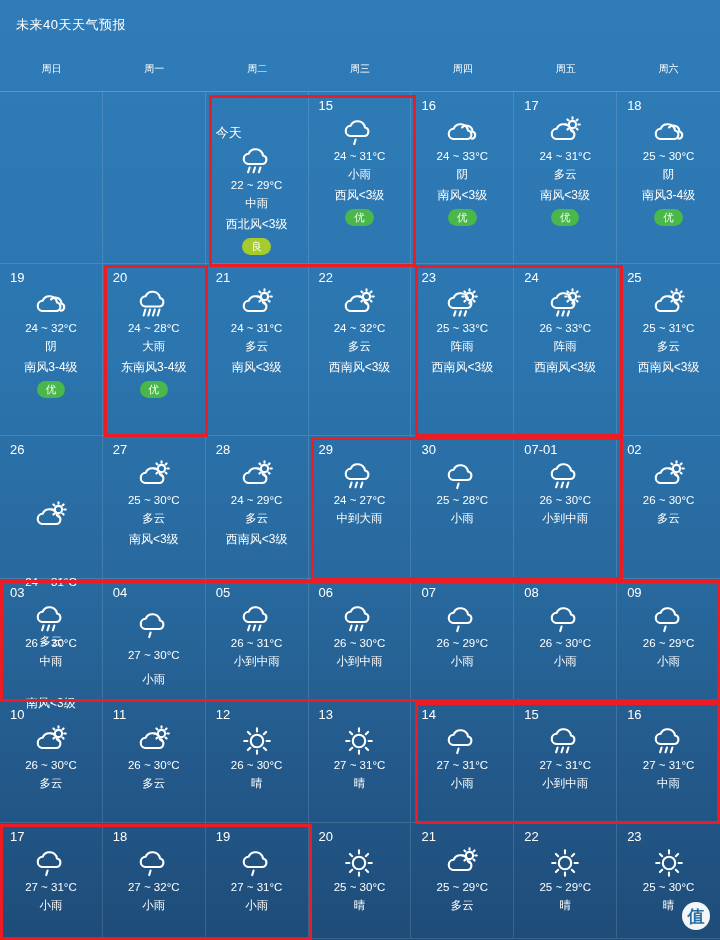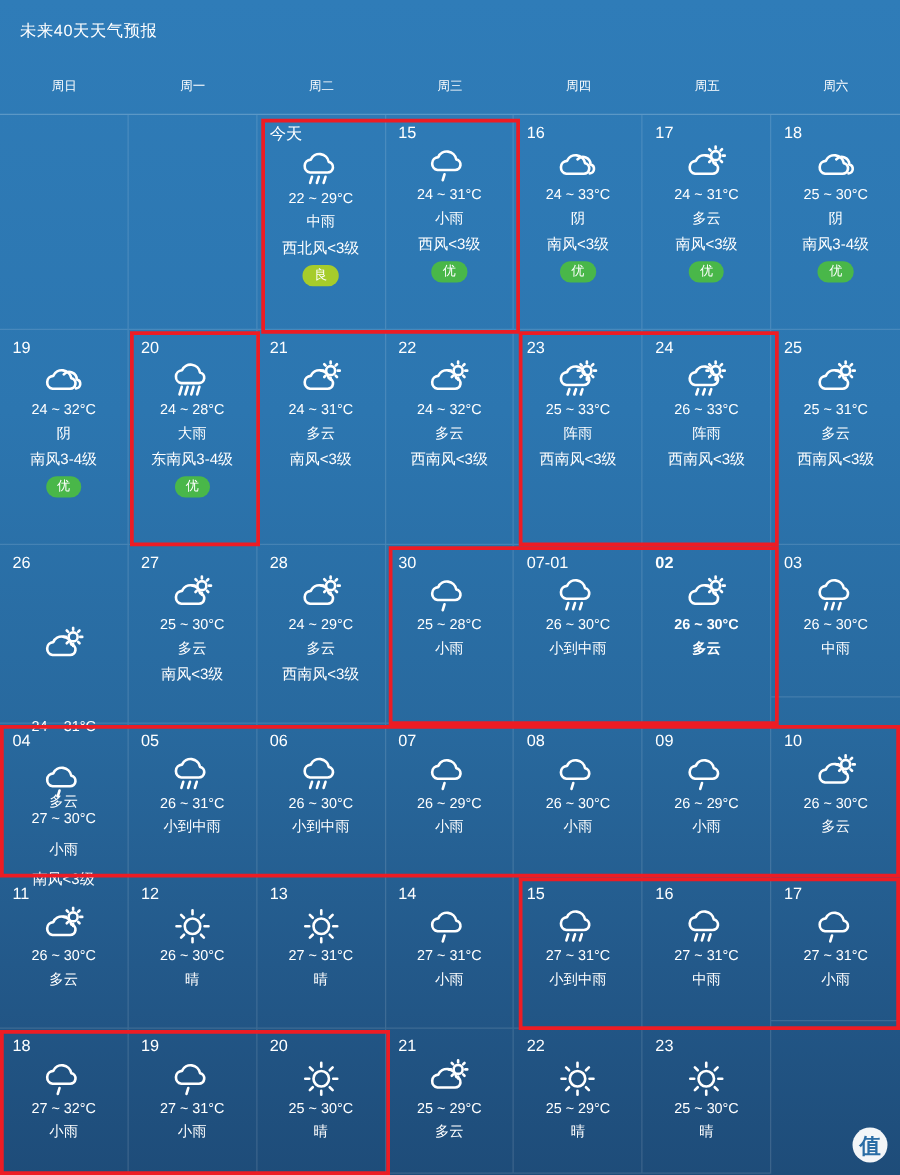--- a/index.html
+++ b/index.html
@@ -135,21 +135,21 @@
     <div class="weekday">周二</div>
     <div class="weekday">周三</div>
     <div class="weekday">周四</div>
     <div class="weekday">周五</div>
     <div class="weekday">周六</div>
   </div>
 
 <div id="calendar">
     <div class="day-cell" style="height: 172px;"></div>
     <div class="day-cell" style="height: 172px;"></div>
-    <div class="day-cell" style="height: 172px;">
+    <div class="day-cell" style="height: 172px; justify-content: flex-end;">
       <div class="day-num">今天</div>
       <div class="wx-icon">
         <svg width="36" height="32" viewBox="0 0 36 32">
         <path d="M9 19 a5.2 5.2 0 0 1 .6 -10.3 a7.6 7.6 0 0 1 14.4 1.8 a4.3 4.3 0 0 1 -1 8.5 z" fill="none" stroke="#ffffff" stroke-width="2.1" stroke-linecap="round" stroke-linejoin="round"></path>
         <path d="M10.6 22.5 l-1.5 4.8 M16 22.5 l-1.5 4.8 M21.4 22.5 l-1.5 4.8" fill="none" stroke="#ffffff" stroke-width="2.1" stroke-linecap="round" stroke-linejoin="round"></path>
         </svg>
       </div>
       <div class="temp">22 ~ 29°C</div>
       <div class="cond">中雨</div>
       <div class="wind">西北风&lt;3级</div>
@@ -343,20 +343,31 @@
     <path d="M25.5 1.2 v1.6 M25.5 14.2 v1.6 M18.2 8.5 h1.6 M31.2 8.5 h1.6
              M20.4 3.4 l1.1 1.1 M29.5 12.5 l1.1 1.1 M30.6 3.4 l-1.1 1.1 M21.5 12.5 l-1.1 1.1" fill="none" stroke="#ffffff" stroke-width="2.1" stroke-linecap="round" stroke-linejoin="round"></path>
           <path d="M9 23 a5.2 5.2 0 0 1 .6 -10.3 a7.6 7.6 0 0 1 14.4 1.8 a4.3 4.3 0 0 1 -1 8.5 z" fill="none" stroke="#ffffff" stroke-width="2.1" stroke-linecap="round" stroke-linejoin="round"></path>
         </svg>
       </div>
       <div class="temp">24 ~ 29°C</div>
       <div class="cond">多云</div>
       <div class="wind">西南风&lt;3级</div>
     </div>
     <div class="day-cell" style="height: 143px;">
+      <div class="day-num">29</div>
+      <div class="wx-icon">
+        <svg width="36" height="32" viewBox="0 0 36 32">
+        <path d="M9 19 a5.2 5.2 0 0 1 .6 -10.3 a7.6 7.6 0 0 1 14.4 1.8 a4.3 4.3 0 0 1 -1 8.5 z" fill="none" stroke="#ffffff" stroke-width="2.1" stroke-linecap="round" stroke-linejoin="round"></path>
+        <path d="M10.6 22.5 l-1.5 4.8 M16 22.5 l-1.5 4.8 M21.4 22.5 l-1.5 4.8" fill="none" stroke="#ffffff" stroke-width="2.1" stroke-linecap="round" stroke-linejoin="round"></path>
+        </svg>
+      </div>
+      <div class="temp">24 ~ 27°C</div>
+      <div class="cond">中到大雨</div>
+    </div>
+    <div class="day-cell" style="height: 143px;">
       <div class="day-num">30</div>
       <div class="wx-icon">
         <svg width="36" height="32" viewBox="0 0 36 32">
         <path d="M9 20 a5.2 5.2 0 0 1 .6 -10.3 a7.6 7.6 0 0 1 14.4 1.8 a4.3 4.3 0 0 1 -1 8.5 z" fill="none" stroke="#ffffff" stroke-width="2.1" stroke-linecap="round" stroke-linejoin="round"></path>
         <path d="M14.6 23.5 l-1.4 4.6" fill="none" stroke="#ffffff" stroke-width="2.1" stroke-linecap="round" stroke-linejoin="round"></path>
         </svg>
       </div>
       <div class="temp">25 ~ 28°C</div>
       <div class="cond">小雨</div>
     </div>
@@ -364,21 +375,21 @@
       <div class="day-num">07-01</div>
       <div class="wx-icon">
         <svg width="36" height="32" viewBox="0 0 36 32">
         <path d="M9 19 a5.2 5.2 0 0 1 .6 -10.3 a7.6 7.6 0 0 1 14.4 1.8 a4.3 4.3 0 0 1 -1 8.5 z" fill="none" stroke="#ffffff" stroke-width="2.1" stroke-linecap="round" stroke-linejoin="round"></path>
         <path d="M10.6 22.5 l-1.5 4.8 M16 22.5 l-1.5 4.8 M21.4 22.5 l-1.5 4.8" fill="none" stroke="#ffffff" stroke-width="2.1" stroke-linecap="round" stroke-linejoin="round"></path>
         </svg>
       </div>
       <div class="temp">26 ~ 30°C</div>
       <div class="cond">小到中雨</div>
     </div>
-    <div class="day-cell" style="height: 143px; font-weight: bold;">
+    <div class="day-cell" style="height: 143px;">
       <div class="day-num">02</div>
       <div class="wx-icon">
         <svg width="36" height="32" viewBox="0 0 36 32">
           <circle cx="25.5" cy="8.5" r="3.6" fill="none" stroke="#ffffff" stroke-width="2.1" stroke-linecap="round" stroke-linejoin="round"></circle>
     <path d="M25.5 1.2 v1.6 M25.5 14.2 v1.6 M18.2 8.5 h1.6 M31.2 8.5 h1.6
              M20.4 3.4 l1.1 1.1 M29.5 12.5 l1.1 1.1 M30.6 3.4 l-1.1 1.1 M21.5 12.5 l-1.1 1.1" fill="none" stroke="#ffffff" stroke-width="2.1" stroke-linecap="round" stroke-linejoin="round"></path>
           <path d="M9 23 a5.2 5.2 0 0 1 .6 -10.3 a7.6 7.6 0 0 1 14.4 1.8 a4.3 4.3 0 0 1 -1 8.5 z" fill="none" stroke="#ffffff" stroke-width="2.1" stroke-linecap="round" stroke-linejoin="round"></path>
         </svg>
       </div>
       <div class="temp">26 ~ 30°C</div>

